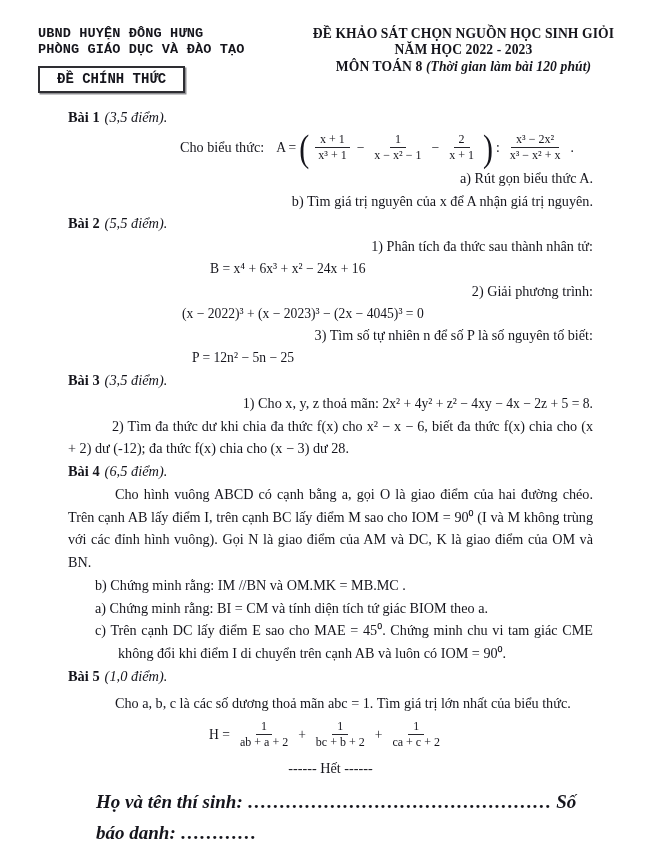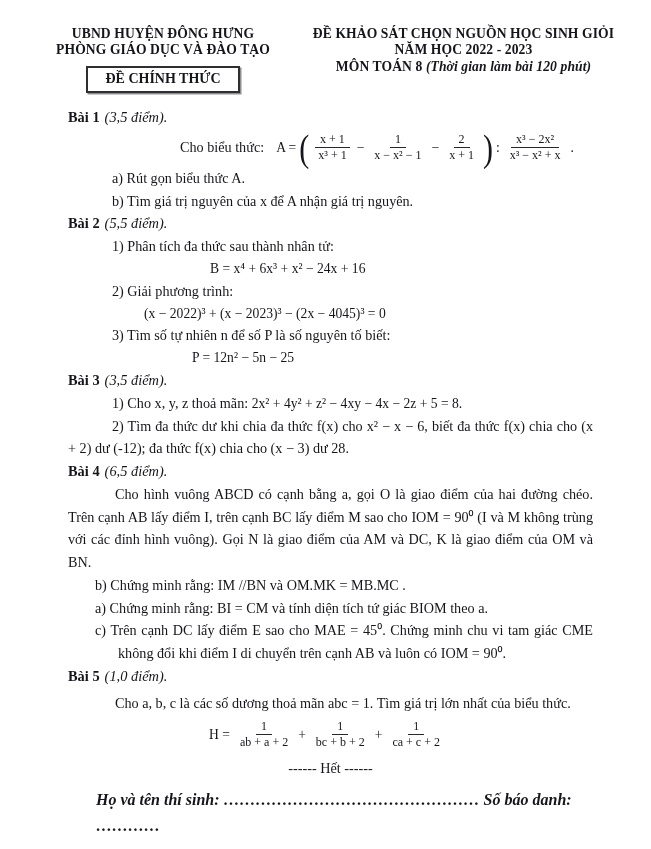--- a/index.html
+++ b/index.html
@@ -6,62 +6,62 @@
   body{
     width:651px;height:849px;background:#ffffff;
     font-family:"Liberation Serif", serif;
     color:#15151c;
     -webkit-font-smoothing:antialiased;
   }
   .page{position:relative;width:651px;height:849px;overflow:hidden;background:#fff;}
 
   
   .header{display:flex;align-items:flex-start;padding:26px 16px 0 38px;}
-  .h-left{width:250px;text-align:center;flex:none;}
+  .h-left{width:250px;flex:none;font-family:Liberation Mono, monospace;}
   .h-right{flex:1;text-align:center;padding-left:4px;}
   .h-bold{font-weight:bold;font-size:13.6px;line-height:1.2;letter-spacing:.1px;}
   .stamp-box{
     display:inline-block;margin-top:7px;padding:3px 17px 4px;
     border:2px solid #2e2e33;box-shadow:1.5px 1.5px 0 #8f8f93;
     font-weight:bold;font-size:14px;background:#fff;
   }
   .it{font-style:italic;}
 
   
   .content{padding:13px 58px 0 68px;font-size:14.2px;line-height:1.6;}
   .sec{font-weight:bold;font-size:14.4px;}
   .sec .pts{font-weight:normal;font-style:italic;margin-left:5px;}
-  .p-item{margin-left:44px;}
+  .p-item{margin-left:44px;text-align:right;}
   .just{text-align:justify;}
 
   
   .mathline{font-size:13.6px;}
   .eq-b{margin-left:142px;}
-  .eq-cube{margin-left:76px;}
+  .eq-cube{margin-left:114px;}
   .eq-p{margin-left:124px;}
   .eq-q{margin-left:62px;}
   .frac{
     display:inline-flex;flex-direction:column;align-items:center;
     vertical-align:middle;font-size:12px;line-height:1.3;margin:0 3px;text-align:center;
   }
   .frac .num{border-bottom:1px solid #26262c;padding:0 5px;display:block;}
   .frac .den{padding:0 5px;display:block;}
   .eqrow{display:flex;align-items:center;}
   .eqrow .op{margin:0 2px;font-size:13.6px;}
   .bigparen{font-size:30px;line-height:1;transform:scaleY(1.25);margin:0 1px;font-weight:400;}
   .eq-a{margin:3px 0 3px 112px;font-size:13.6px;}
   .eq-a .lbl{margin-right:10px;font-size:14.2px;}
   .eq-h{justify-content:center;margin:4px 0 2px -6px;}
 
   .hang-c{margin-left:50px;text-indent:-23px;}
   .ind2{text-indent:44px;}
   .ind3{text-indent:47px;}
 
   .het{text-align:center;font-weight:normal;margin-top:6px;}
-  .footerline{margin:8px 0 0 28px;font-weight:bold;font-style:italic;font-size:16px;}
+  .footerline{margin:8px 0 0 28px;font-weight:bold;font-style:italic;font-size:19px;}
 
   .mt1{margin-top:4px;}
 </style>
 </head>
 <body>
 
 <div class="page">
 
   <div class="header">
     <div class="h-left">

